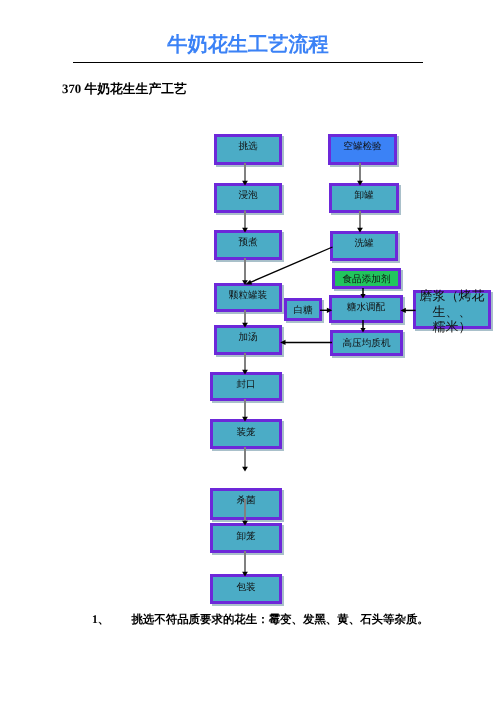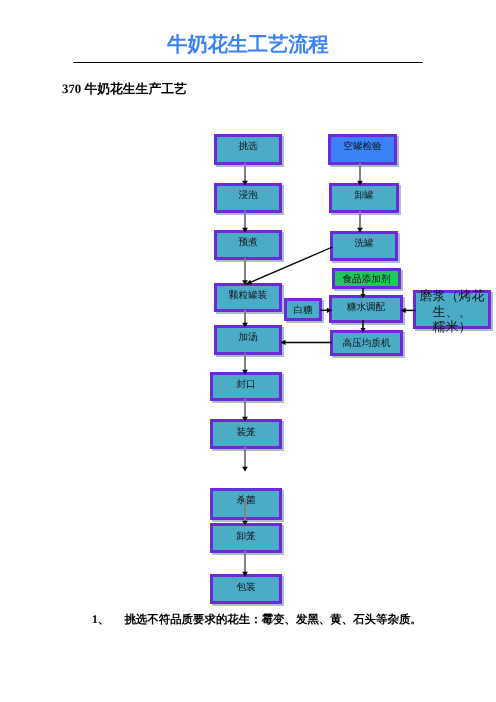--- a/index.html
+++ b/index.html
@@ -10,21 +10,21 @@
          font-size:20.2px;font-weight:bold;color:#3b82f6;}
   .title-rule{position:absolute;left:73px;top:61.8px;width:349.5px;height:1.4px;background:#000;}
   .subtitle{position:absolute;left:62px;top:81px;width:372px;
             font-size:12.8px;font-weight:bold;color:#000;}
   .node{position:absolute;border:3px solid #6d28d9;z-index:2;
         box-shadow:2px 2px 0 0 #a9c0ca;
         display:flex;align-items:center;justify-content:center;
         font-size:9.6px;color:#101010;box-sizing:border-box;line-height:1.22;text-align:center;white-space:pre-line;}
   .footer{position:absolute;left:92px;top:613px;font-size:11.2px;font-weight:bold;color:#000;white-space:pre;}
   .fn-marker{font-size:11.6px;}
-  .fn-text{font-size:11.45px;margin-left:15px;}
+  .fn-text{font-size:11.45px;margin-left:22px;}
   svg.edges{position:absolute;left:0;top:0;width:496px;height:702px;overflow:visible;z-index:5;pointer-events:none;}
 </style>
 </head>
 <body>
 
 <div class="page">
   <div class="title">牛奶花生工艺流程</div>
   <div class="title-rule"></div>
   <div class="subtitle">370 牛奶花生生产工艺</div>
 

